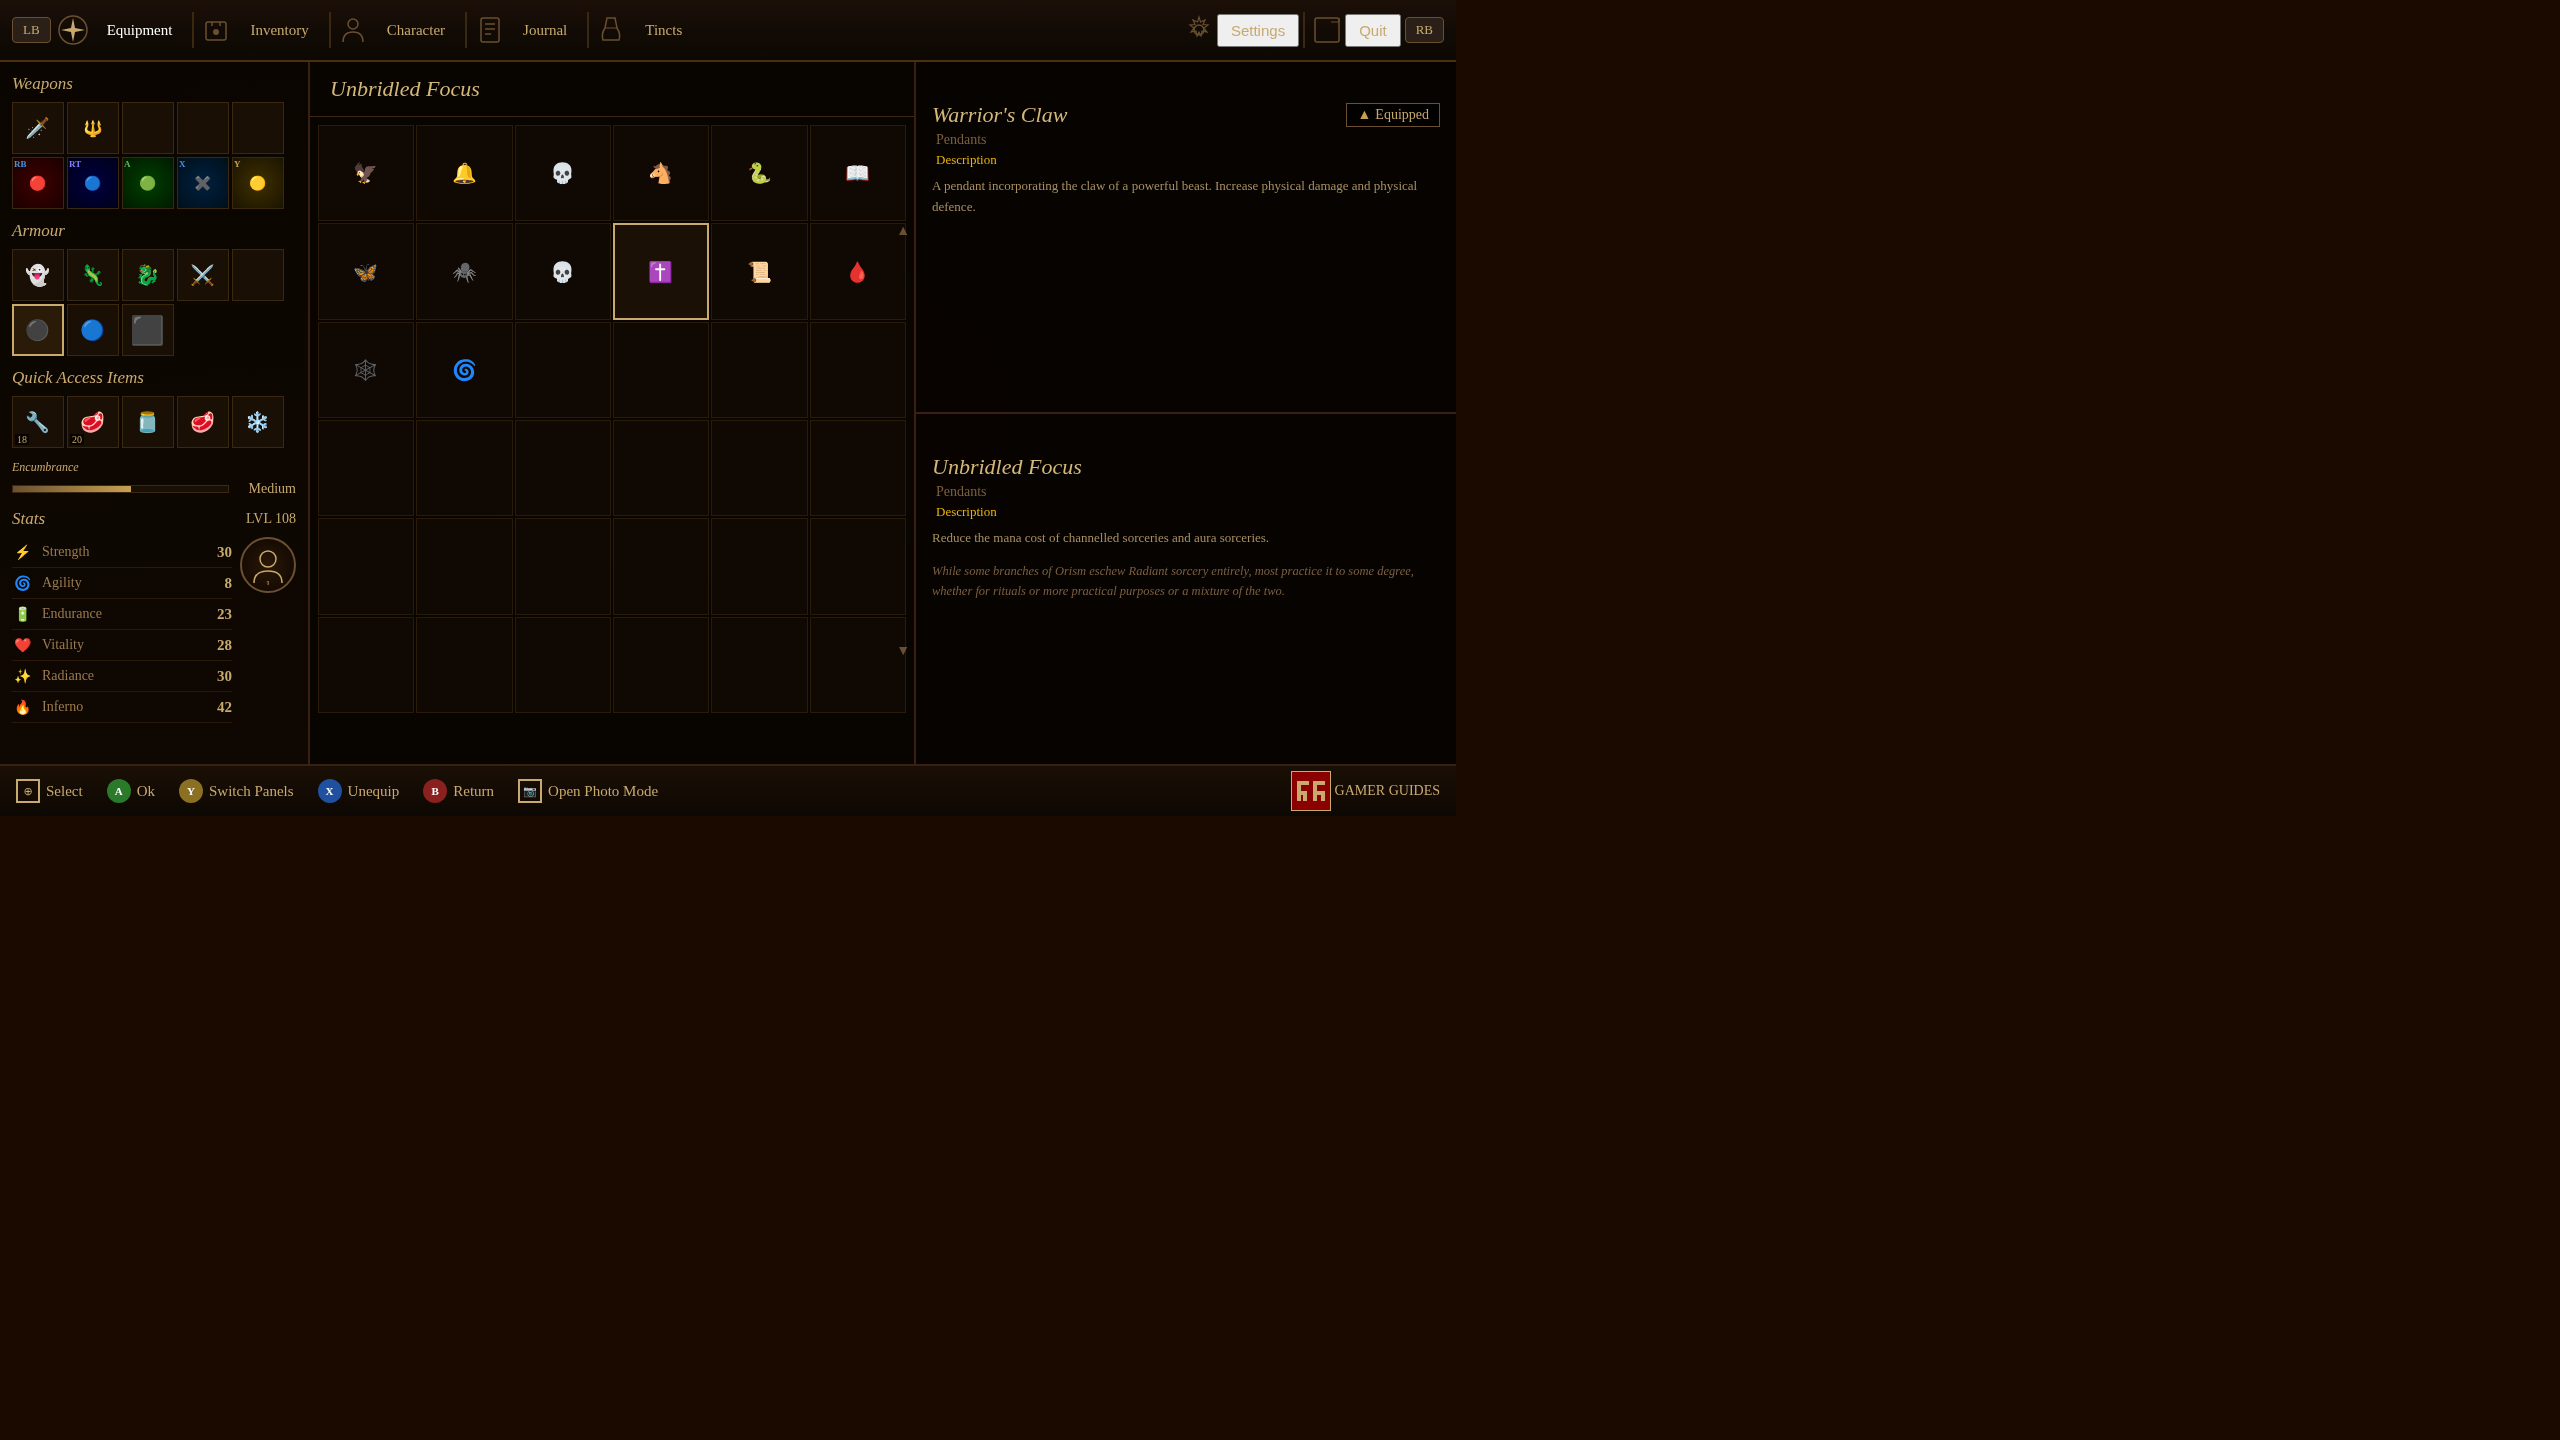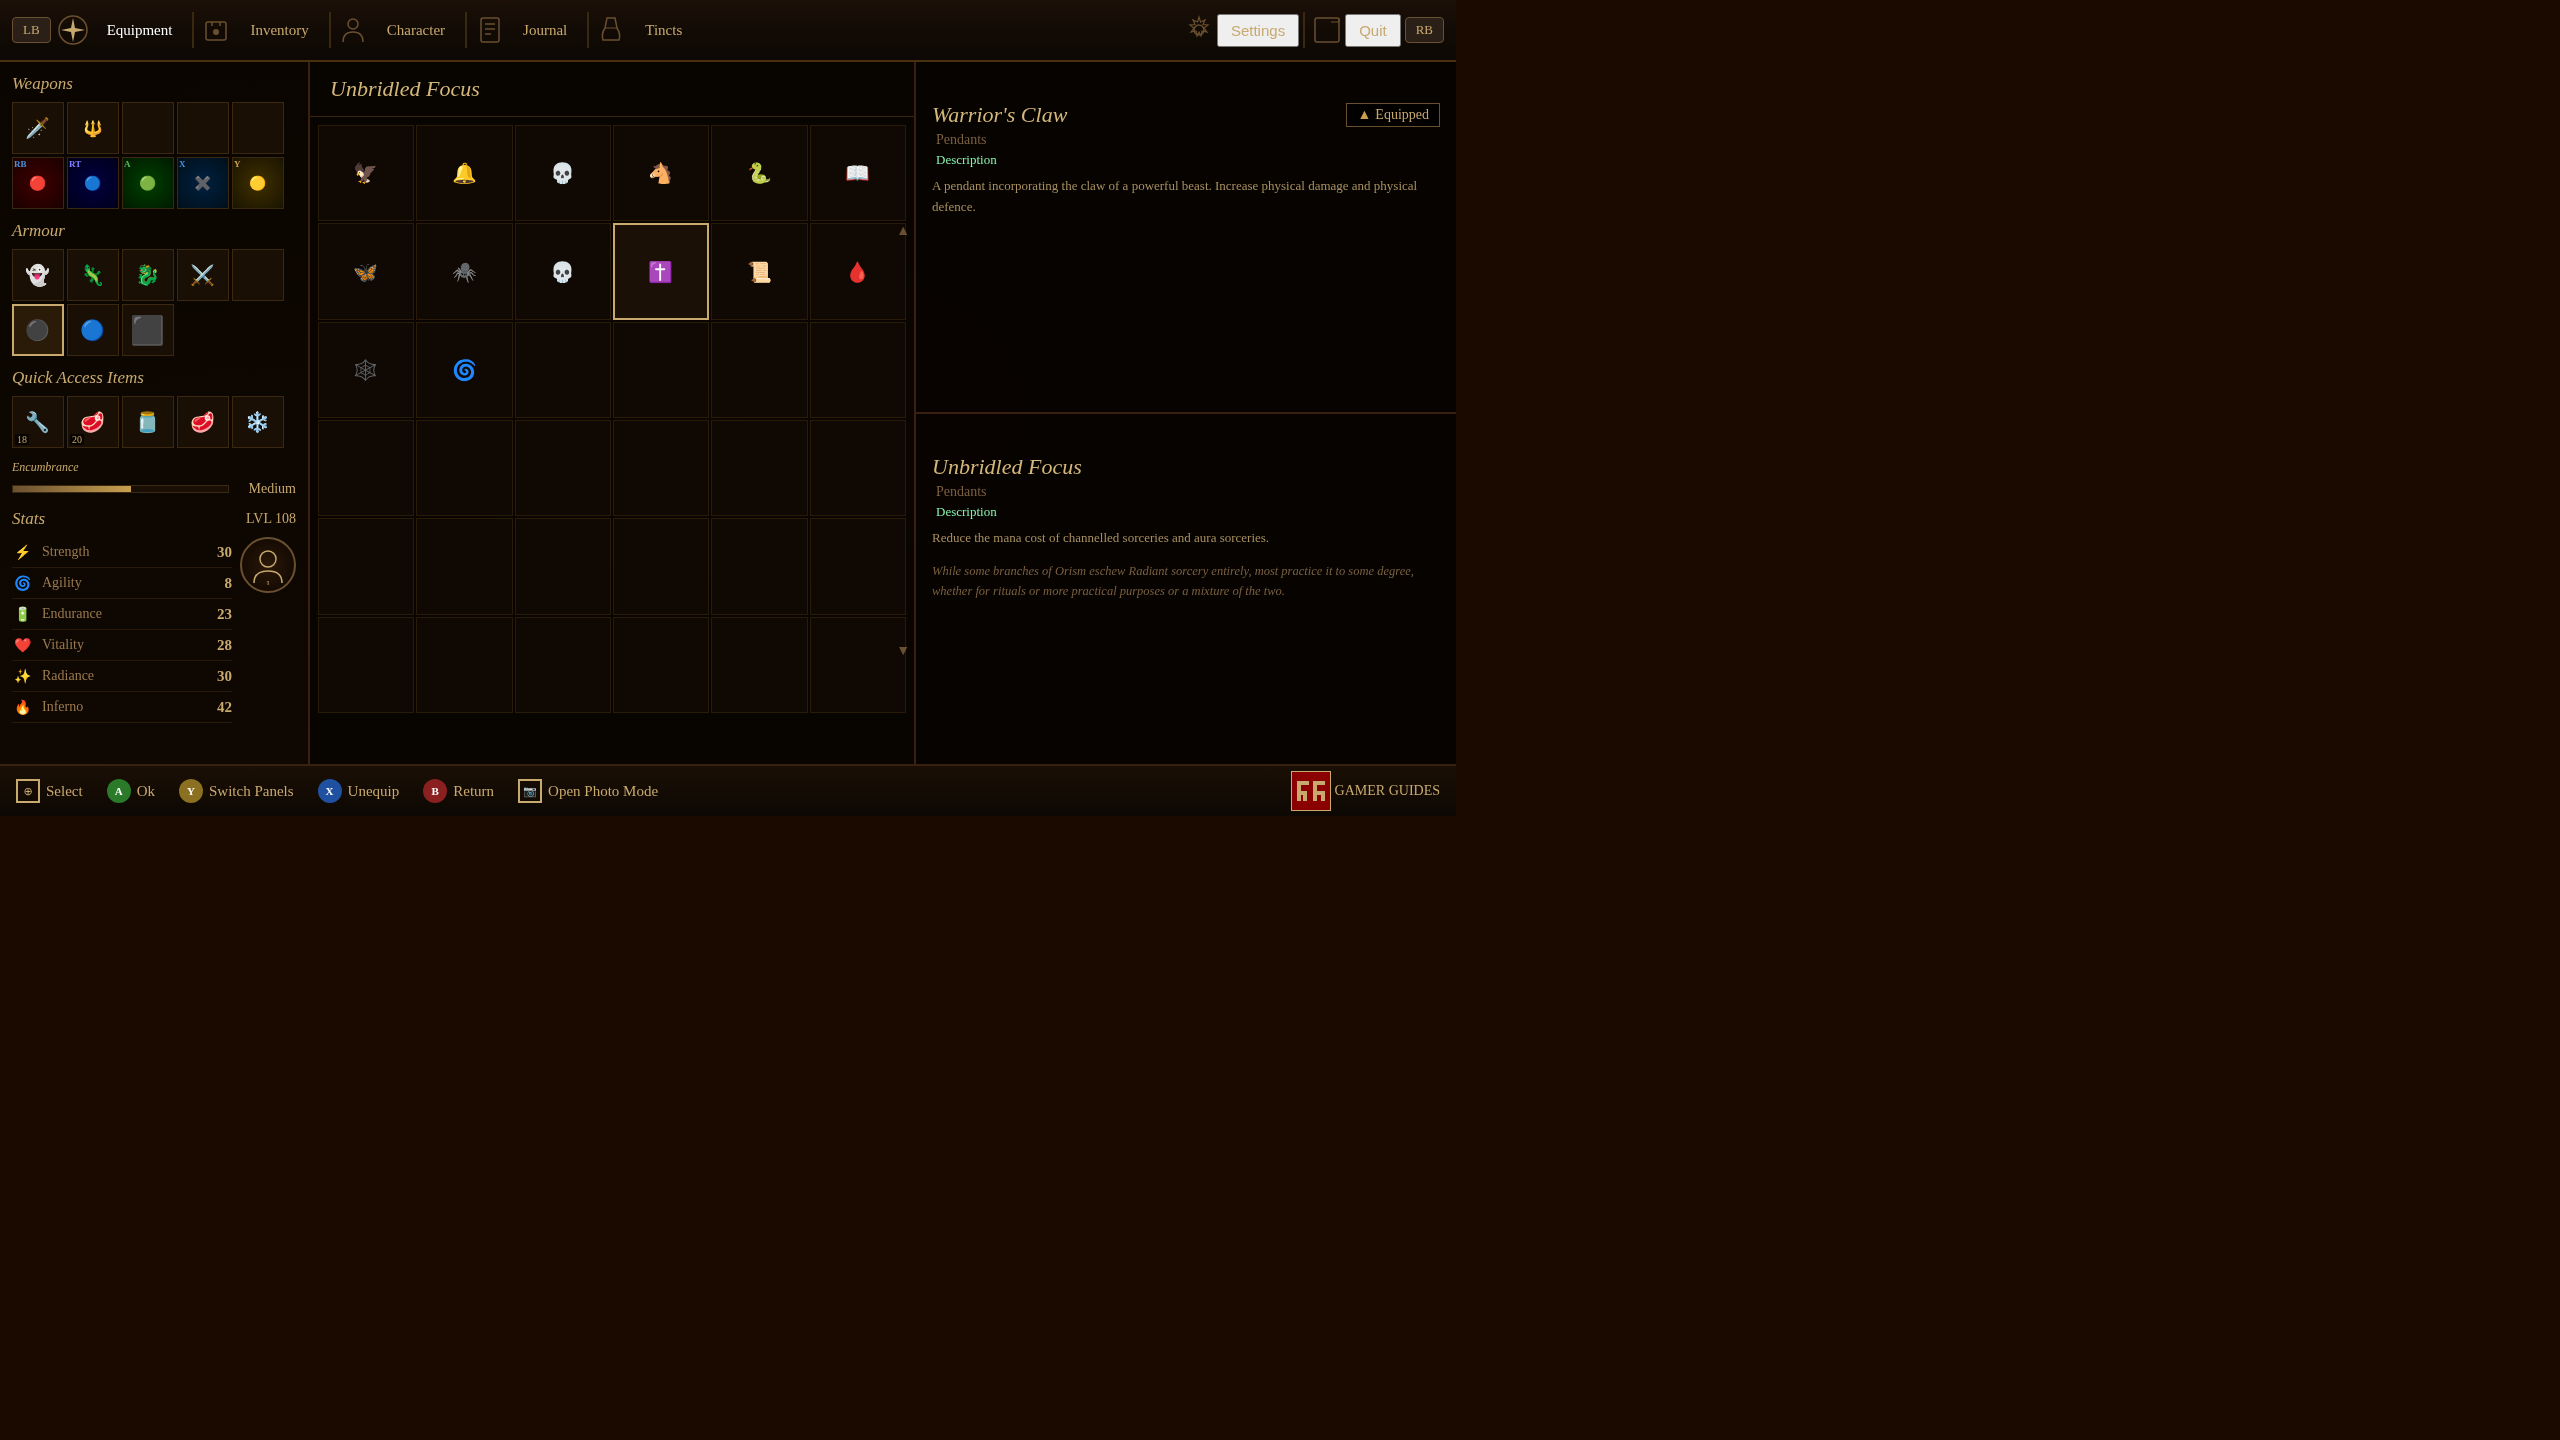--- a/index.html
+++ b/index.html
@@ -320,21 +320,21 @@
     }
 
     .item-category {
       color: #7a6040;
       font-size: 14px;
       margin-bottom: 4px;
       padding-left: 4px;
     }
 
     .item-desc-label {
-      color: #86efac;
+      color: #eab308;
       font-size: 13px;
       margin-bottom: 8px;
       padding-left: 4px;
     }
 
     .item-desc-text {
       color: #a89060;
       font-size: 13px;
       line-height: 1.6;
       margin-bottom: 12px;

